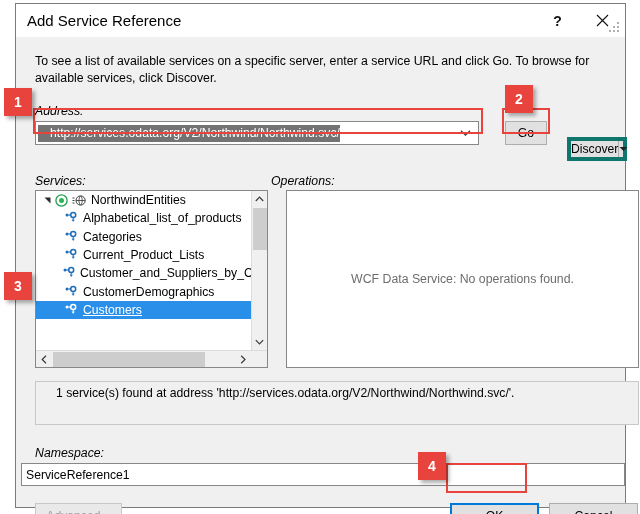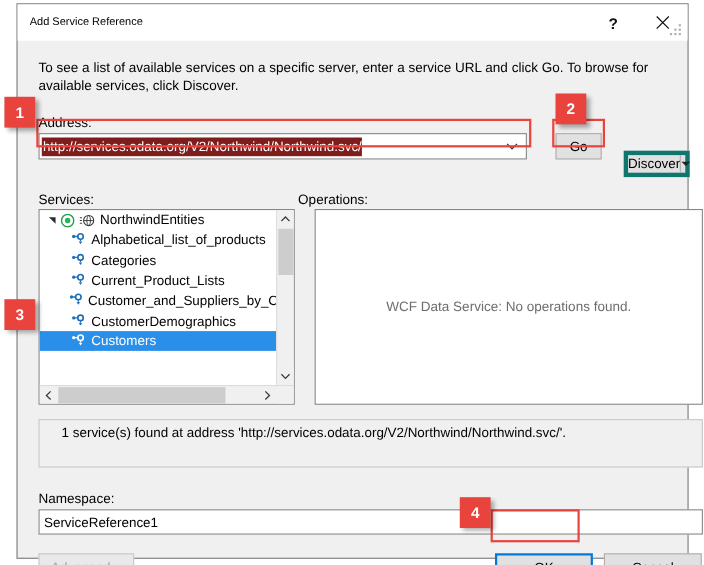--- a/index.html
+++ b/index.html
@@ -32,21 +32,21 @@
   
   .titlebar {
     height: 33px;
     background: #ffffff;
     display: flex;
     align-items: center;
     position: relative;
   }
   .title-text {
     margin-left: 11px;
-    font-size: 10px;
+    font-size: 15px;
     color: #000000;
     white-space: nowrap;
   }
   .title-buttons {
     position: absolute;
     right: 0;
     top: 0;
     height: 33px;
     display: flex;
   }
@@ -81,43 +81,44 @@
     width: 565px;
     font-size: 12.3px;
     line-height: 17px;
     color: #000;
   }
 
   .label {
     position: absolute;
     font-size: 12.3px;
     color: #000;
+    font-style: italic;
   }
 
   
   .addr-label { left: 19px; top: 67px; }
 
   .combo {
     position: absolute;
     left: 19px;
     top: 84px;
     width: 444px;
     height: 24px;
     background: #ffffff;
     border: 1px solid #878787;
     box-sizing: border-box;
     display: flex;
     align-items: center;
   }
   .combo-text {
     margin-left: 2px;
-    background: #7f1d1d;
+    background: #737373;
     color: #ffffff;
     font-size: 12.2px;
-    padding: 1px 0px 2px 1px;
+    padding: 1px 0px 2px 12px;
     white-space: nowrap;
   }
   .combo-arrow {
     position: absolute;
     right: 4px;
     top: 0;
     bottom: 0;
     width: 18px;
     display: flex;
     align-items: center;
@@ -194,20 +195,21 @@
     align-items: center;
     white-space: nowrap;
     font-size: 12.2px;
     padding-left: 4px;
   }
   .tree-row.root { padding-left: 6px; }
   .tree-row.child { padding-left: 26px; }
   .tree-row.selected {
     background: #2a8fe8;
     color: #ffffff;
+    text-decoration: underline;
   }
   .tree-row .txt { margin-left: 4px; }
   .expander {
     width: 11px;
     display: inline-flex;
     align-items: center;
     justify-content: center;
   }
   .ico { width: 17px; display: inline-flex; align-items: center; justify-content: center; }
 
@@ -288,21 +290,21 @@
     padding: 4px 20px;
     font-size: 12.2px;
     color: #000;
     overflow: hidden;
   }
 
   
   .ns-label { left: 19px; top: 409px; }
   .ns-input {
     position: absolute;
-    left: 19px;
+    left: 5px;
     top: 426px;
     width: 604px;
     height: 23px;
     background: #ffffff;
     border: 1px solid #878787;
     box-sizing: border-box;
     display: flex;
     align-items: center;
     padding-left: 4px;
     font-size: 12.2px;

